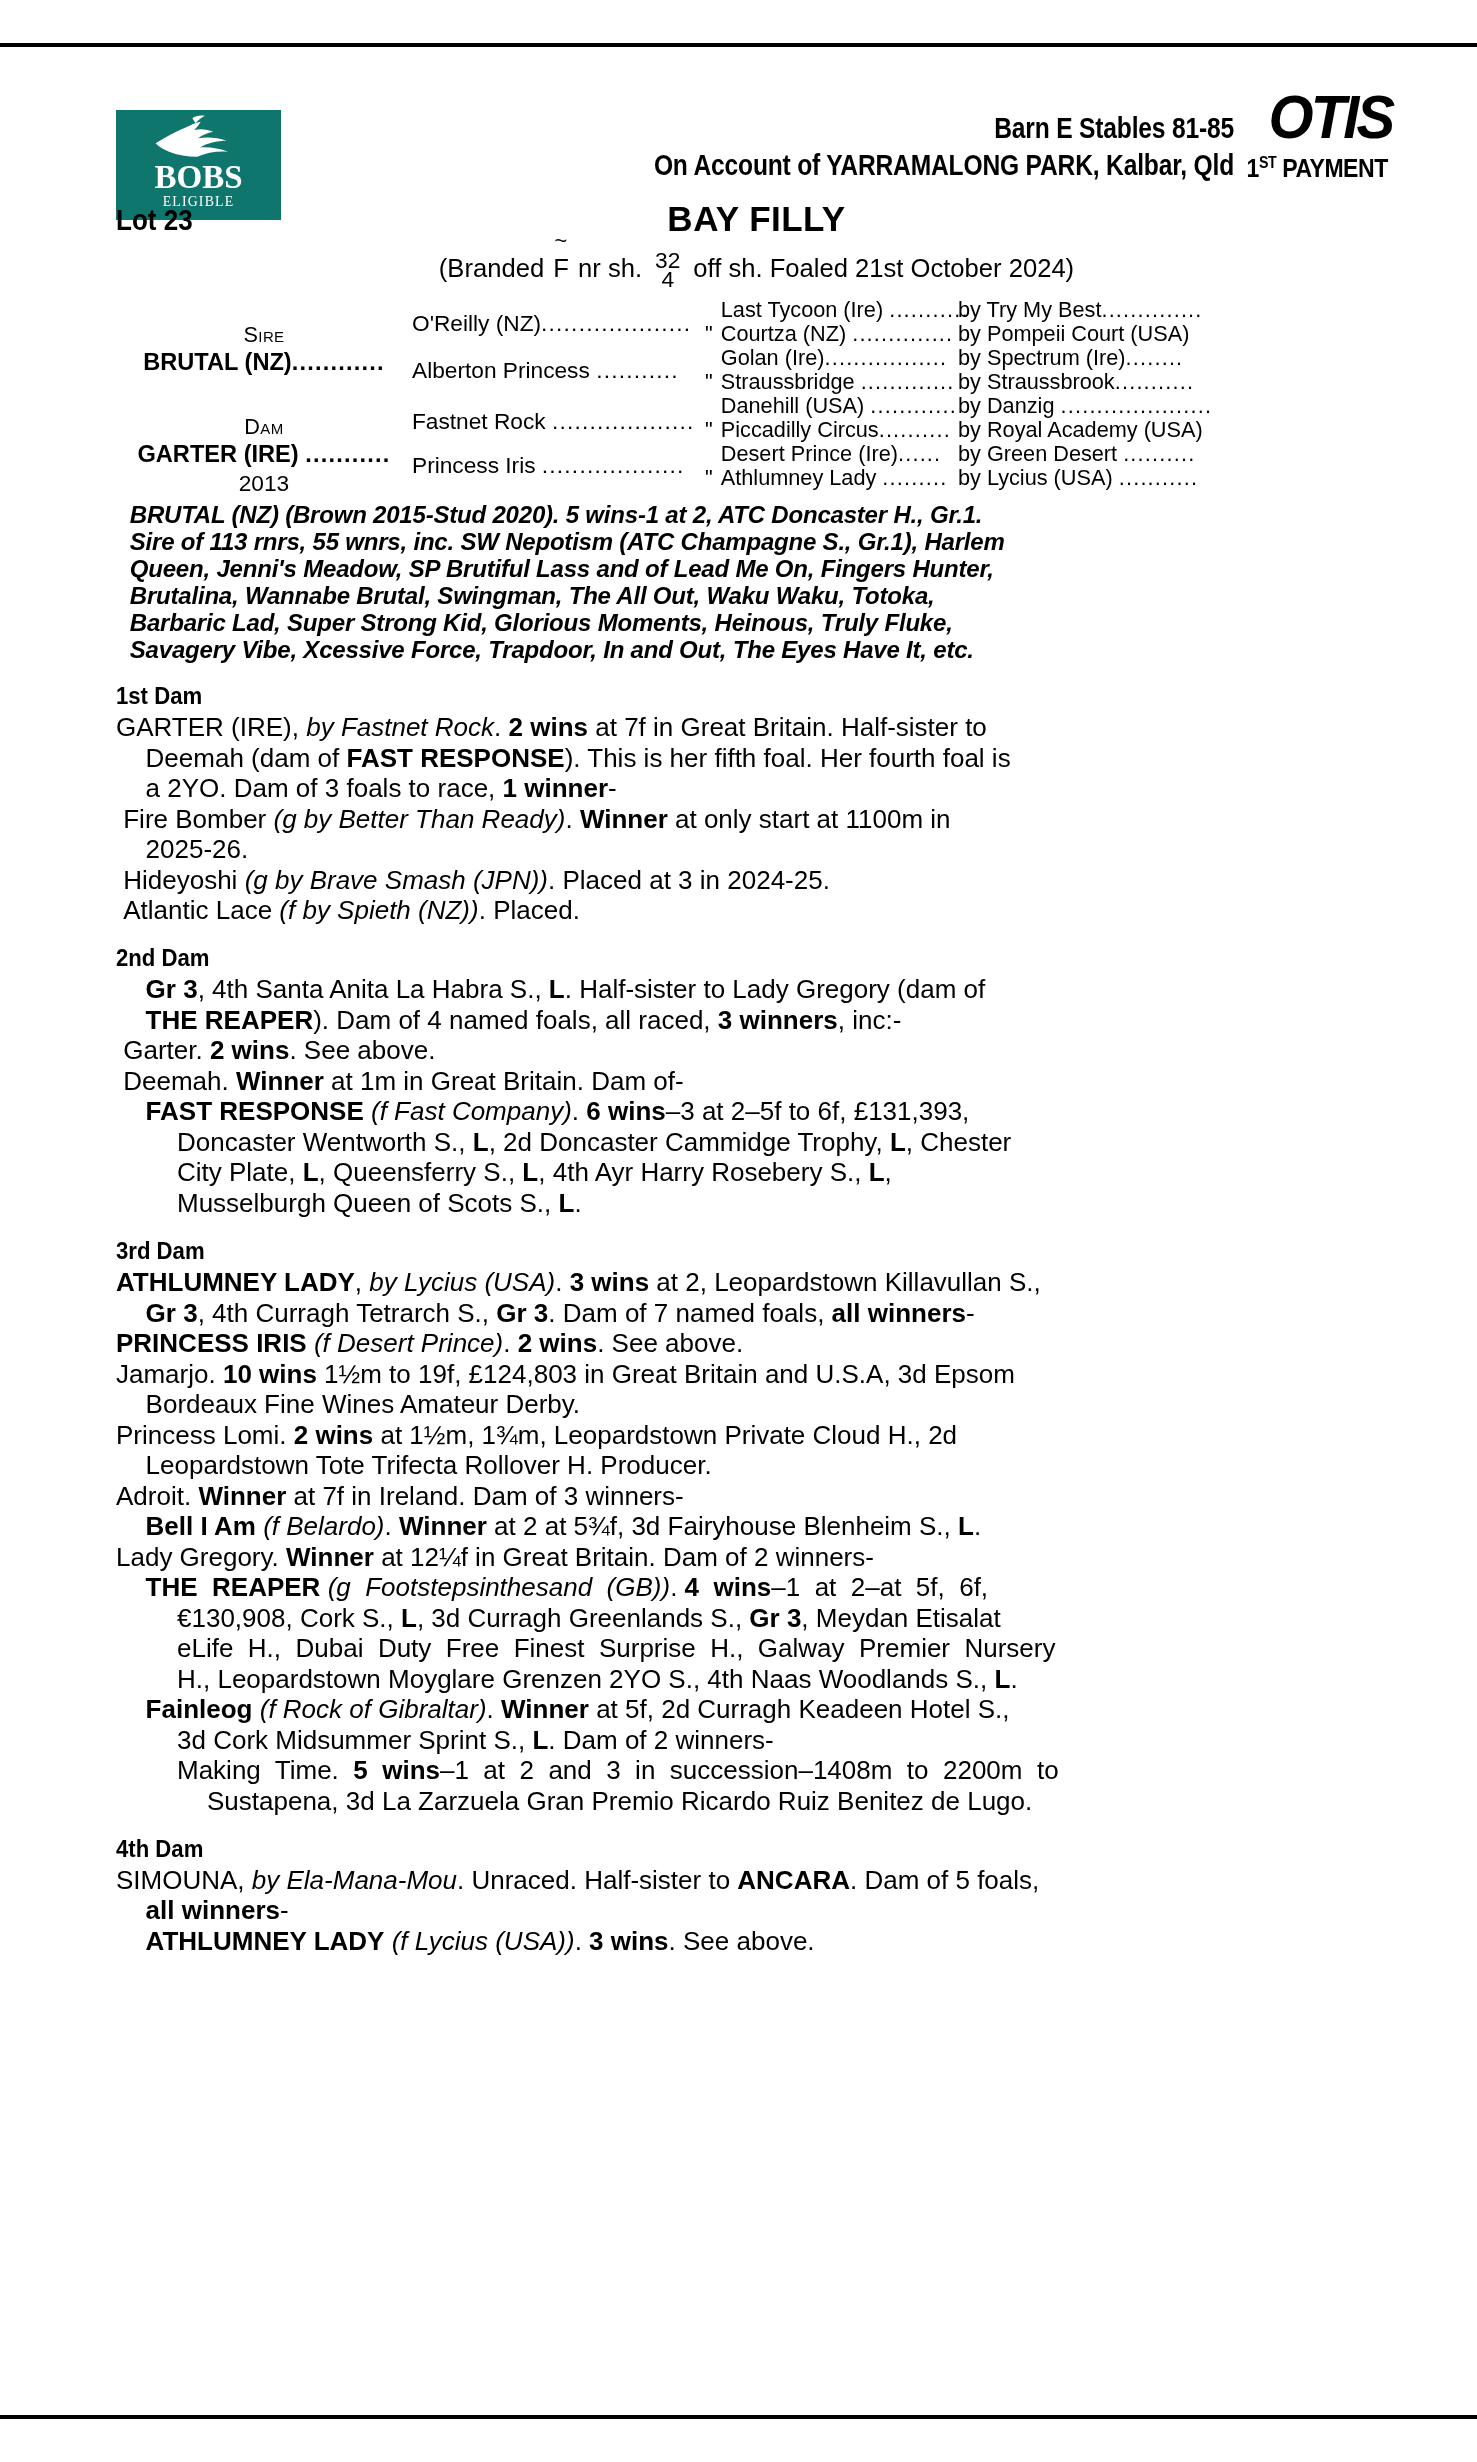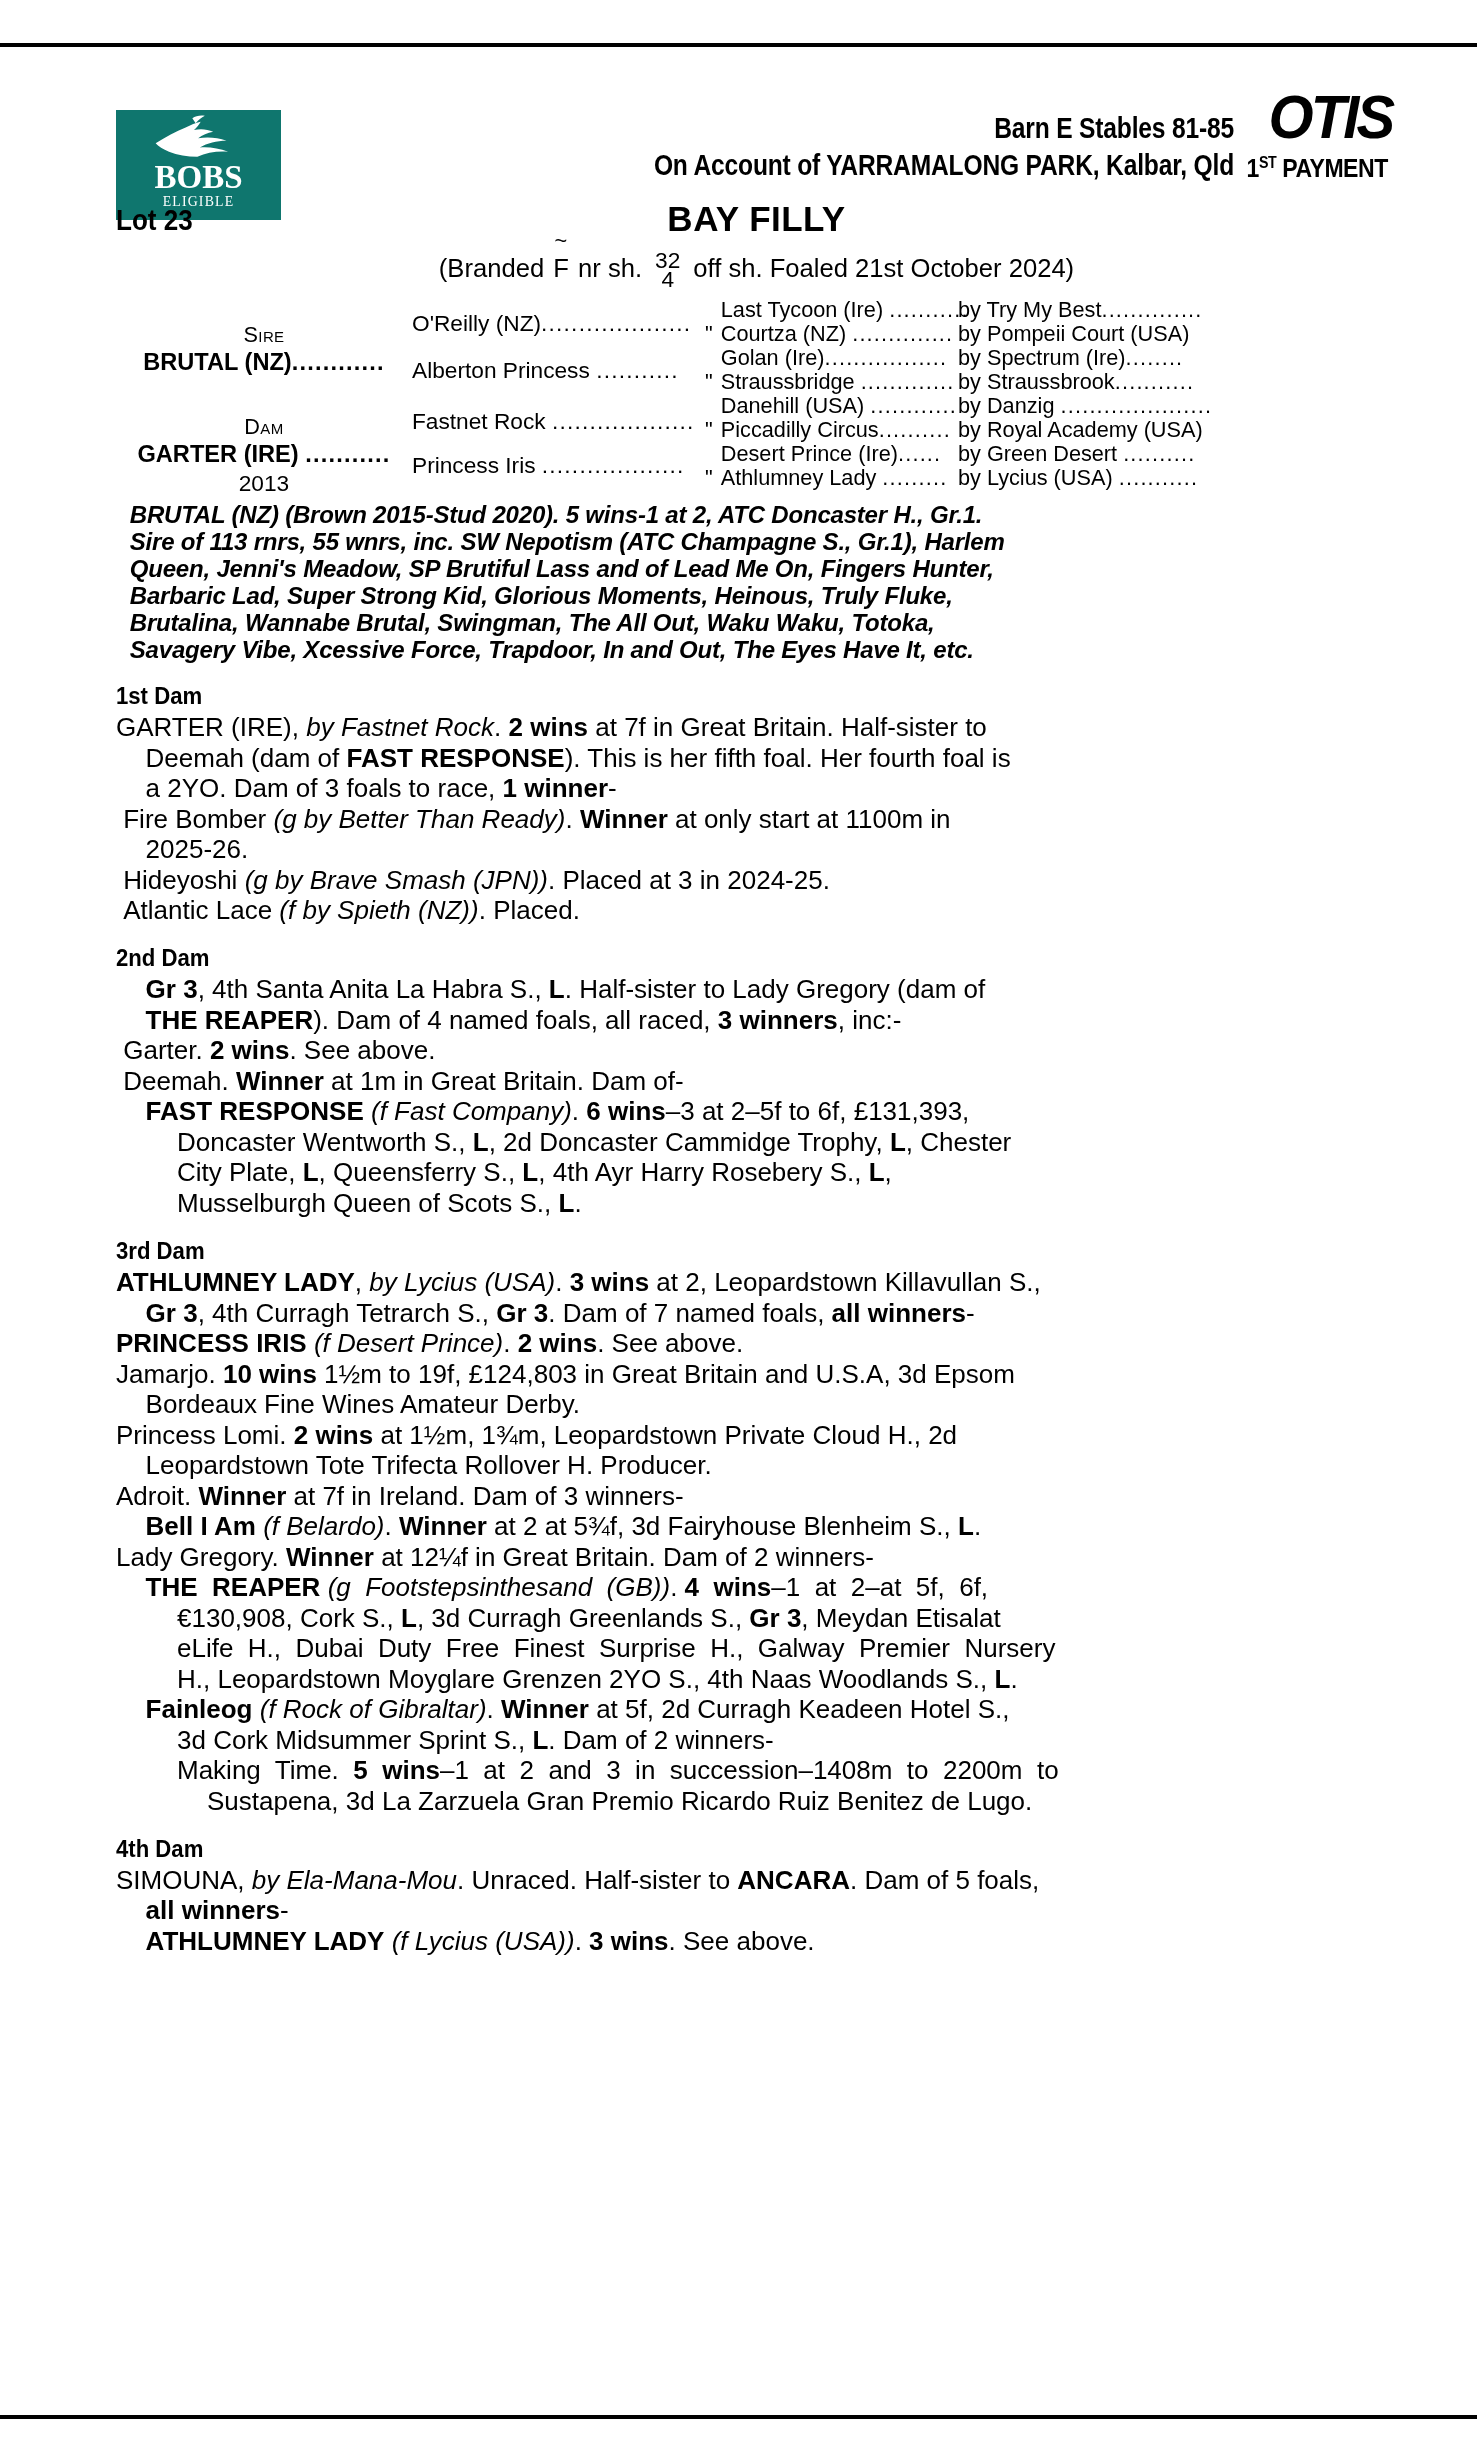--- a/index.html
+++ b/index.html
@@ -336,22 +336,22 @@
         <div class="g4row"><span>by Royal Academy (USA)</span><span class="dots"></span></div>
         <div class="g4row"><span>by Green Desert</span> <span class="dots">..........</span></div>
         <div class="g4row"><span>by Lycius (USA)</span> <span class="dots">...........</span></div>
       </div>
     </div>
 
     <div class="sirepara" id="sire-para">
         <span class="ln">BRUTAL (NZ) (Brown 2015-Stud 2020). 5 wins-1 at 2, ATC Doncaster H., Gr.1.</span>
         <span class="ln">Sire of 113 rnrs, 55 wnrs, inc. SW Nepotism (ATC Champagne S., Gr.1), Harlem</span>
         <span class="ln">Queen, Jenni's Meadow, SP Brutiful Lass and of Lead Me On, Fingers Hunter,</span>
+        <span class="ln">Brutalina, Wannabe Brutal, Swingman, The All Out, Waku Waku, Totoka,</span>
         <span class="ln">Barbaric Lad, Super Strong Kid, Glorious Moments, Heinous, Truly Fluke,</span>
-        <span class="ln">Brutalina, Wannabe Brutal, Swingman, The All Out, Waku Waku, Totoka,</span>
         <span class="ln">Savagery Vibe, Xcessive Force, Trapdoor, In and Out, The Eyes Have It, etc.</span>
       </div>
 
     <div id="dam-sections">
         <div class="damhead">1st Dam</div>
         <div class="blk">
           <span class="ln i1">GARTER (IRE), <i>by Fastnet Rock</i>. <b>2 wins</b> at 7f in Great Britain. Half-sister to</span>
           <span class="ln i2">Deemah (dam of <b>FAST RESPONSE</b>). This is her fifth foal. Her fourth foal is</span>
           <span class="ln i2">a 2YO. Dam of 3 foals to race, <b>1 winner</b>-</span>
           <span class="ln i1">&nbsp;Fire Bomber <i>(g by Better Than Ready)</i>. <b>Winner</b> at only start at 1100m in</span>

